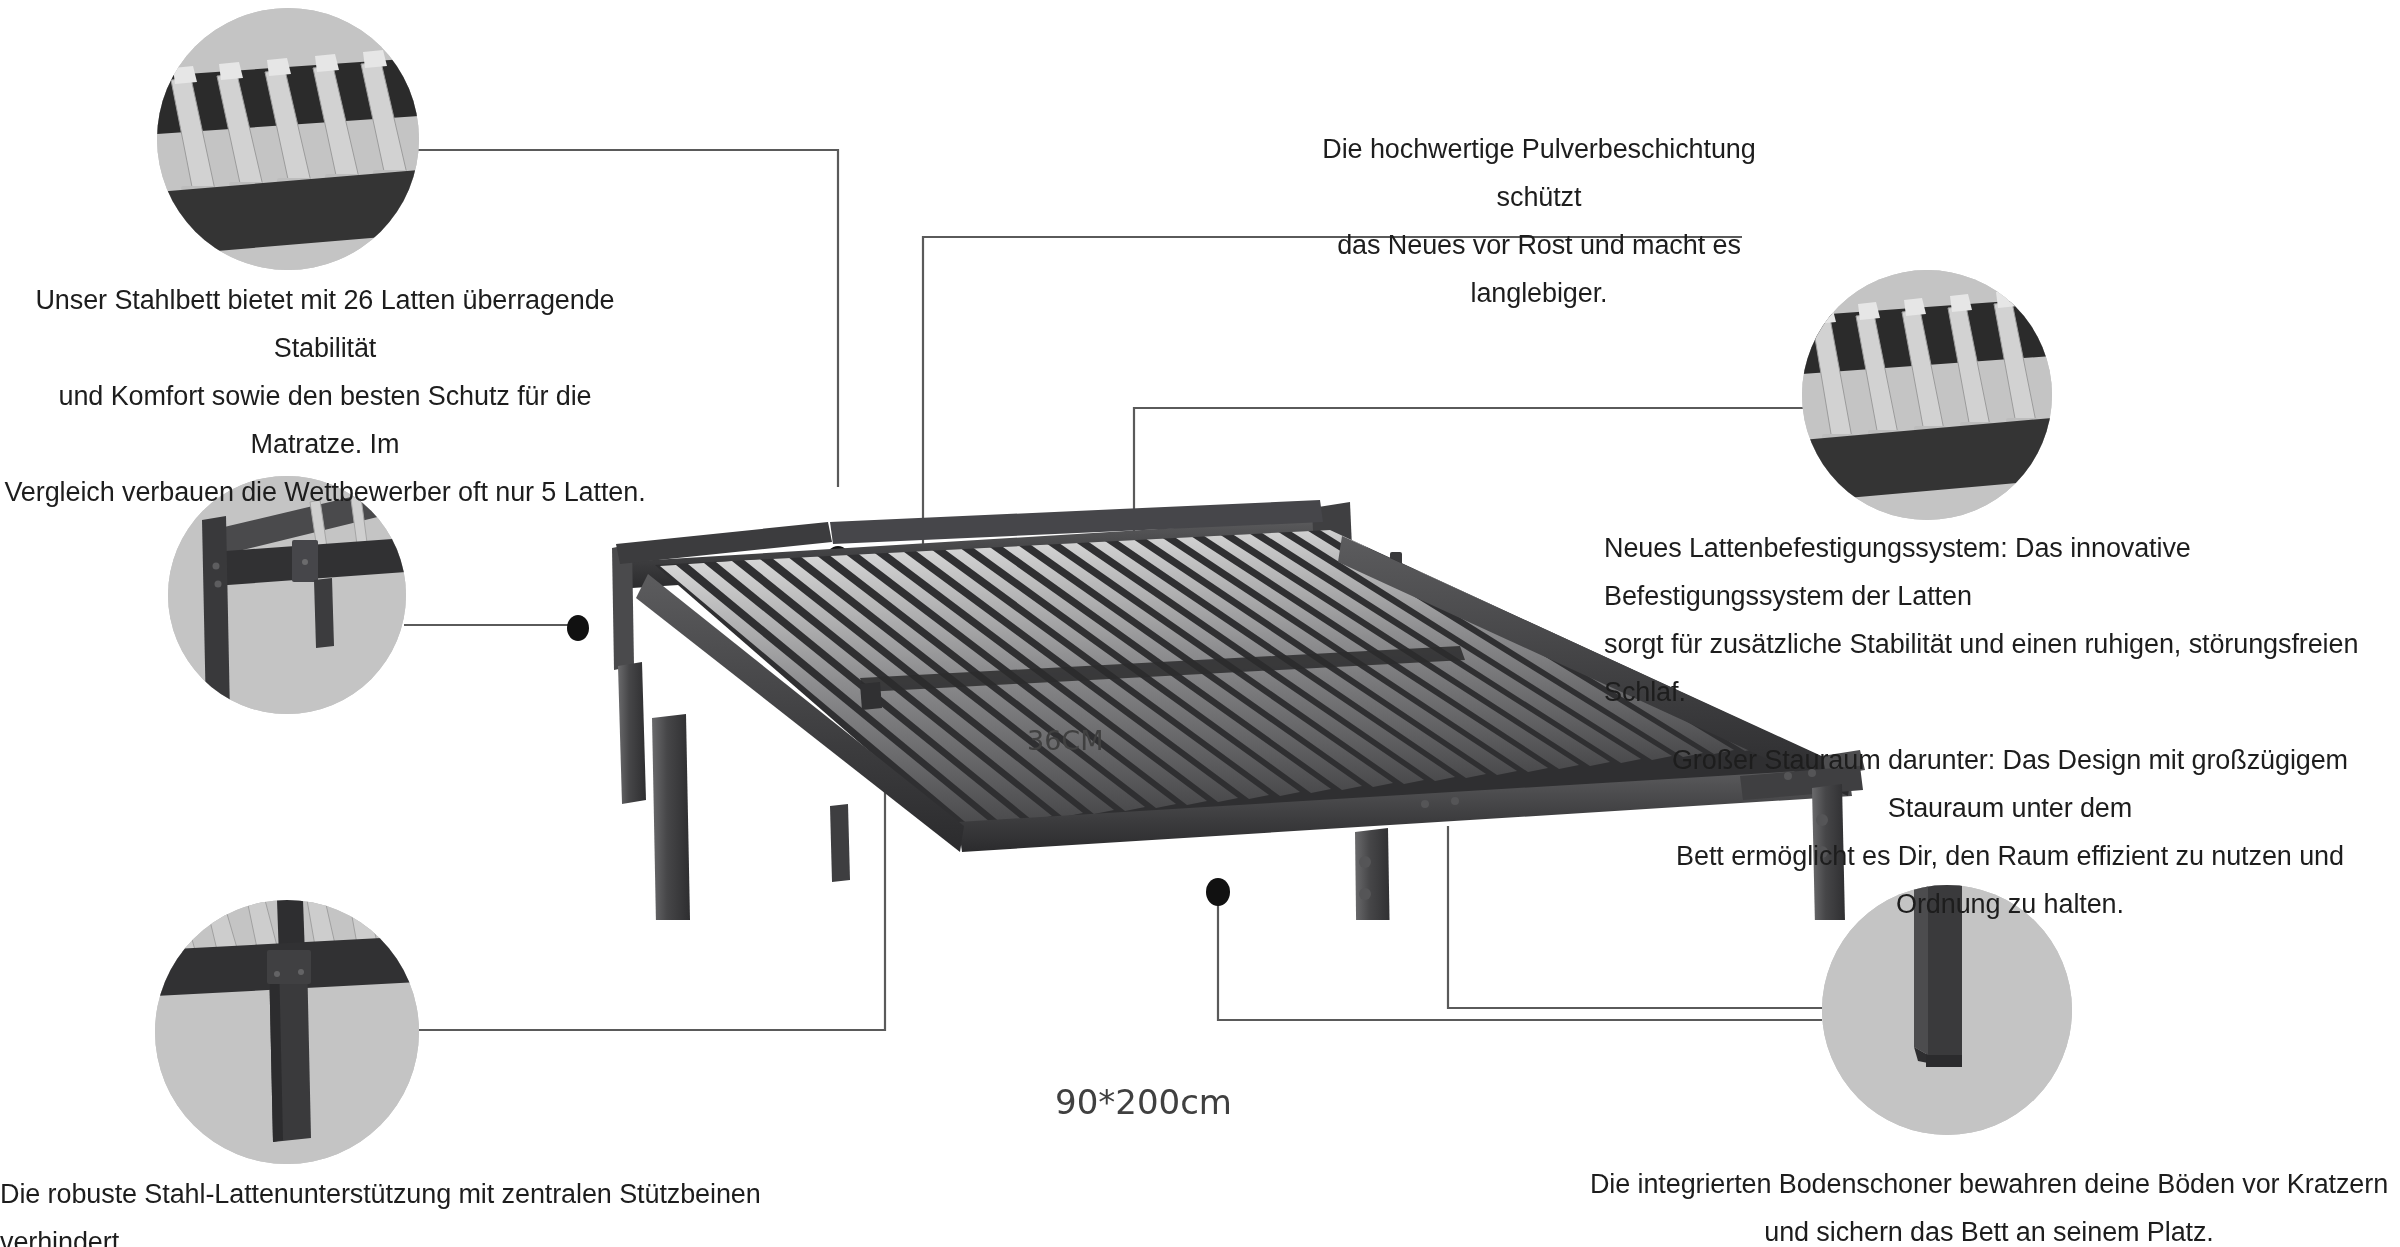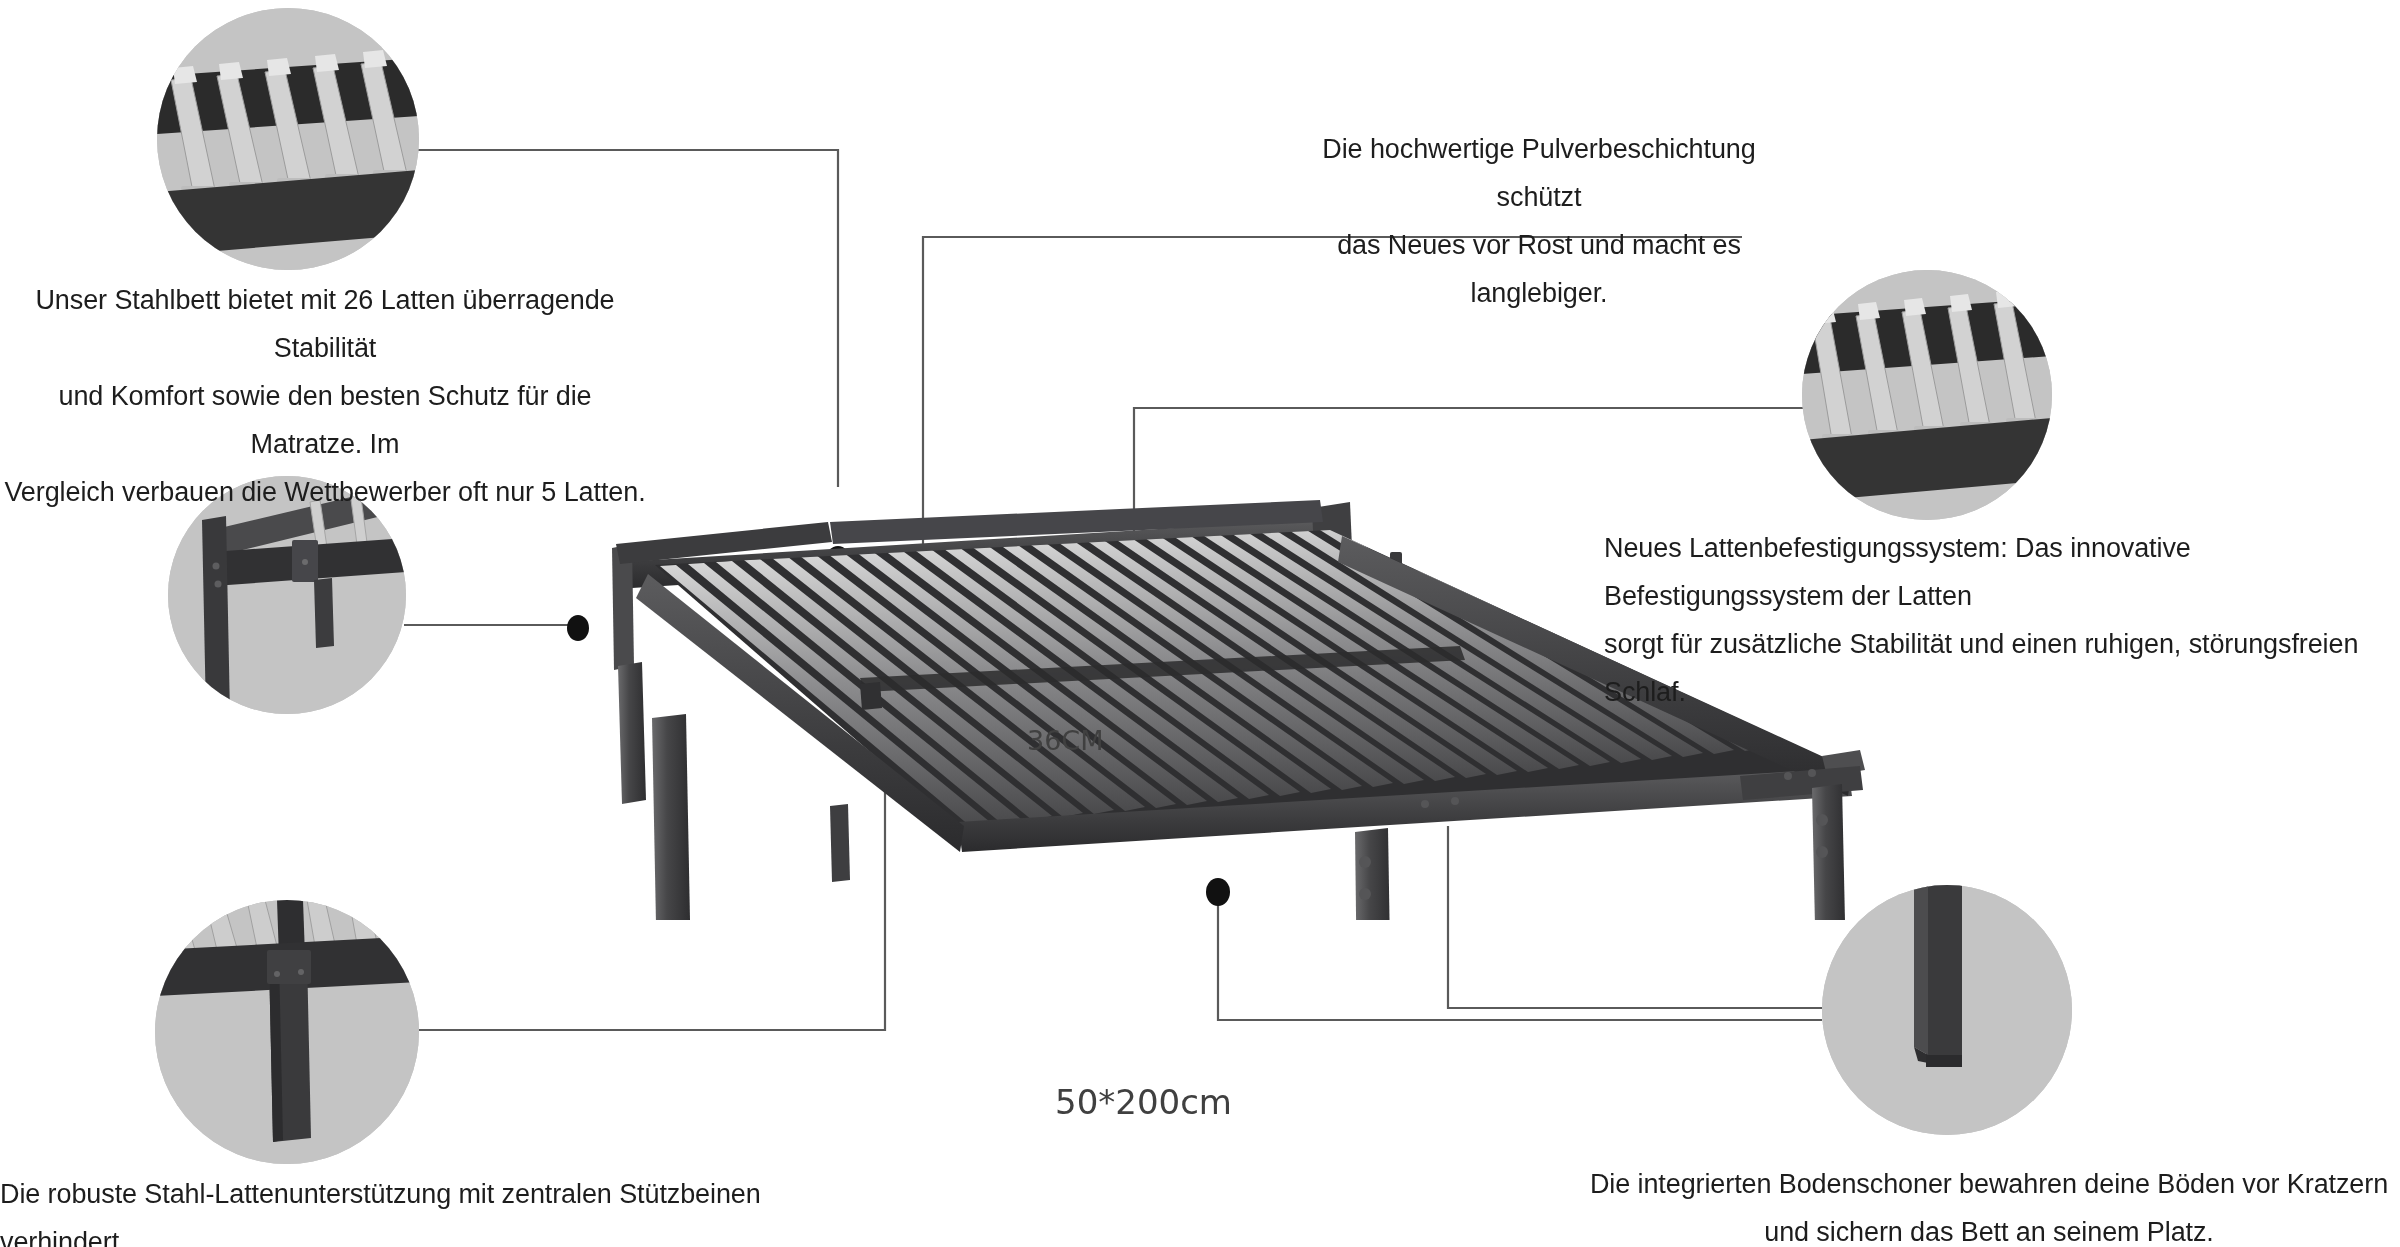--- a/index.html
+++ b/index.html
@@ -322,24 +322,26 @@
 und Komfort sowie den besten Schutz für die Matratze. Im
 Vergleich verbauen die Wettbewerber oft nur 5 Latten.</div>
 
   <div class="caption center" style="left:1284px; top:125px; width:510px;">Die hochwertige Pulverbeschichtung schützt
 das Neues vor Rost und macht es langlebiger.</div>
 
 
   <div class="caption left" style="left:1604px; top:524px; width:800px;">Neues Lattenbefestigungssystem: Das innovative Befestigungssystem der Latten
 sorgt für zusätzliche Stabilität und einen ruhigen, störungsfreien Schlaf.</div>
 
+  <div class="caption center" style="left:1622px; top:736px; width:776px;">Großer Stauraum darunter: Das Design mit großzügigem Stauraum unter dem
+Bett ermöglicht es Dir, den Raum effizient zu nutzen und Ordnung zu halten.</div>
 
   <div class="caption left" style="left:0px; top:1170px; width:830px;">Die robuste Stahl-Lattenunterstützung mit zentralen Stützbeinen verhindert
 lästiges Rutschen oder Knarren und sorgt für einen erholsamen Schlaf.</div>
 
   <div class="caption center" style="left:1578px; top:1160px; width:822px;">Die integrierten Bodenschoner bewahren deine Böden vor Kratzern
 und sichern das Bett an seinem Platz.</div>
 
   <div class="dim-label" style="left:1027px; top:725px; font-size:27px;">36CM</div>
 
-  <div class="dim-label" style="left:1055px; top:1082px; font-size:34px;">50*200cm</div>
+  <div class="dim-label" style="left:1055px; top:1082px; font-size:34px;">90*200cm</div>
 
 </div>
 
 </body></html>

